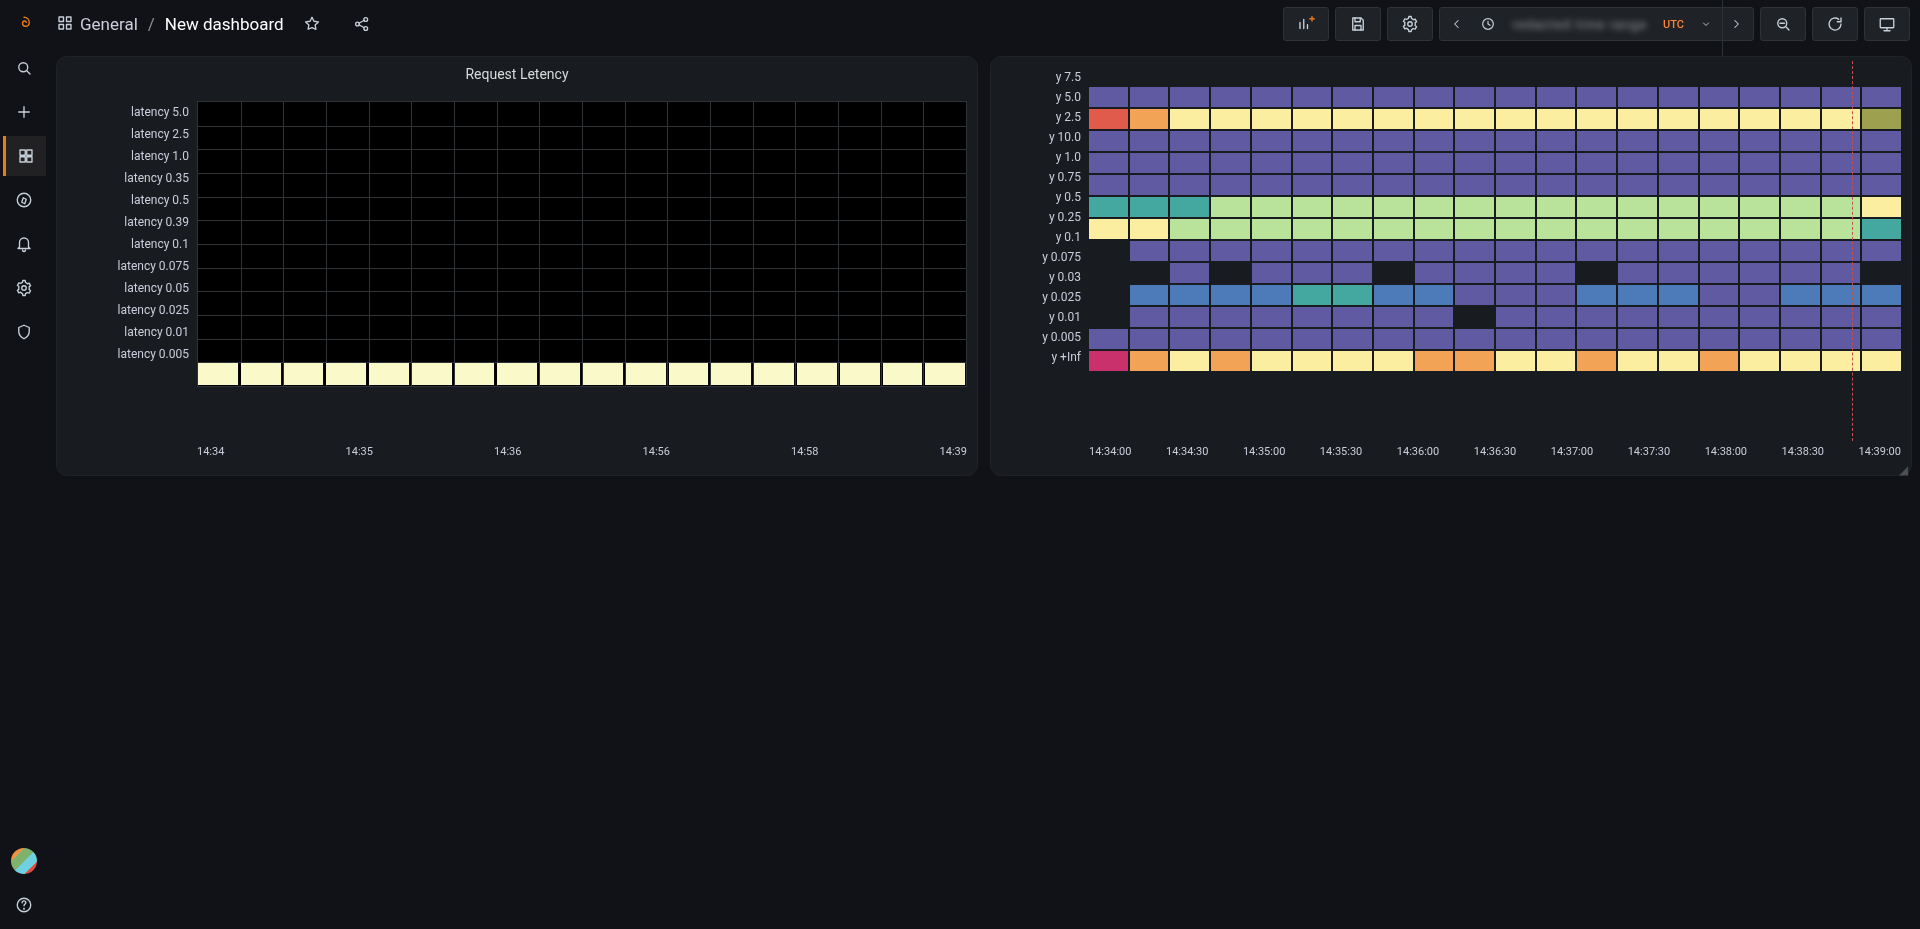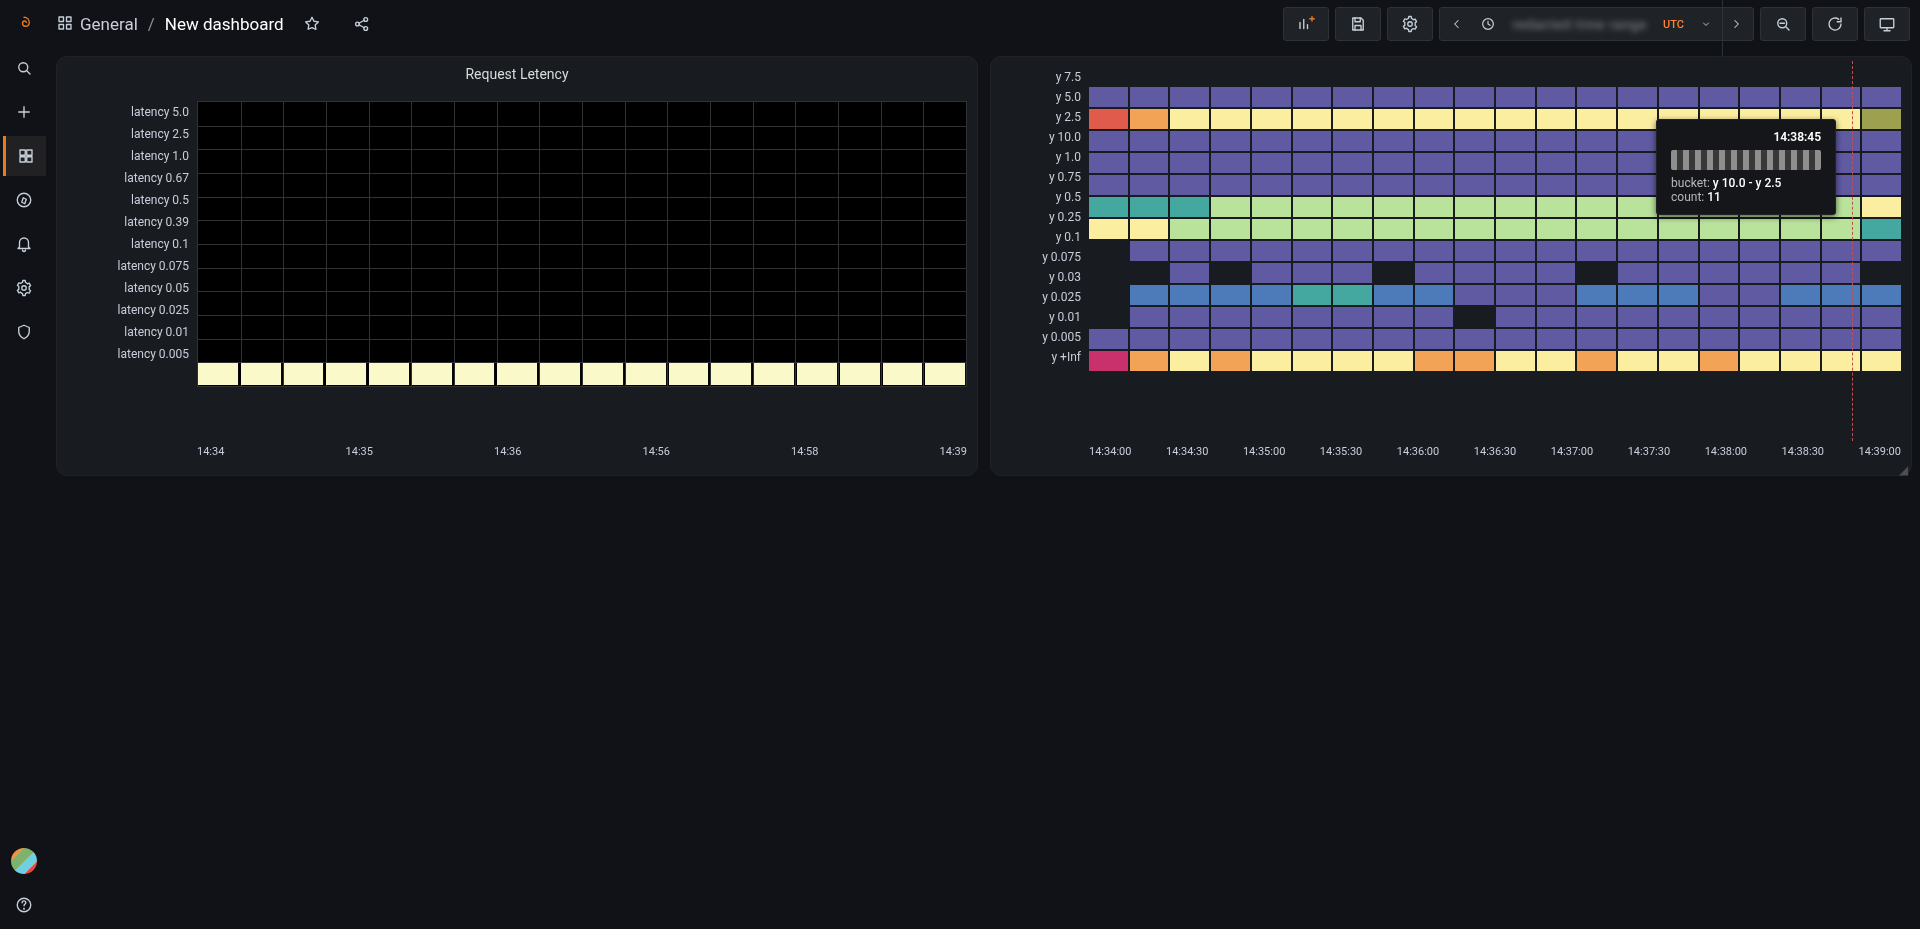--- a/index.html
+++ b/index.html
@@ -235,21 +235,21 @@
 
       <div class="panel" style="width:calc(50% - 6px);height:420px;">
         <div class="panel-header">
           <span>Request Letency</span>
         </div>
         <div class="panel-body">
           <div class="ylabels" id="p1-yl" style="width:120px;">
               <div class="yl">latency 5.0</div>
               <div class="yl">latency 2.5</div>
               <div class="yl">latency 1.0</div>
-              <div class="yl">latency 0.67</div>
+              <div class="yl">latency 0.35</div>
               <div class="yl">latency 0.5</div>
               <div class="yl">latency 0.39</div>
               <div class="yl">latency 0.1</div>
               <div class="yl">latency 0.075</div>
               <div class="yl">latency 0.05</div>
               <div class="yl">latency 0.025</div>
               <div class="yl">latency 0.01</div>
               <div class="yl">latency 0.005</div>
             </div>
           <div class="plotwrap">
@@ -634,26 +634,20 @@
                   <div class="cell" style="background: transparent;"></div>
                   <div class="cell" style="background: transparent;"></div>
                   <div class="cell" style="background: transparent;"></div>
                   <div class="cell" style="background: transparent;"></div>
                   <div class="cell" style="background: transparent;"></div>
                   <div class="cell" style="background: transparent;"></div>
                   <div class="cell" style="background: transparent;"></div>
                   <div class="cell" style="background: transparent;"></div>
                 </div>
               <div class="hover-vline" id="p2-hover" style="left: 94%;"></div>
-              <div class="tooltip" id="p2-tip" style="right: 8%; top: 58px;">
-                <div class="hdr">14:38:45</div>
-                <div class="stripes"></div>
-                <div class="line"><span>bucket:</span> <b>y 10.0 - y 2.5</b></div>
-                <div class="line"><span>count:</span> <b>11</b></div>
-              </div>
             </div>
             <div class="xaxis" id="p2-xl">
                 <span>14:34:00</span>
                 <span>14:34:30</span>
                 <span>14:35:00</span>
                 <span>14:35:30</span>
                 <span>14:36:00</span>
                 <span>14:36:30</span>
                 <span>14:37:00</span>
                 <span>14:37:30</span>

